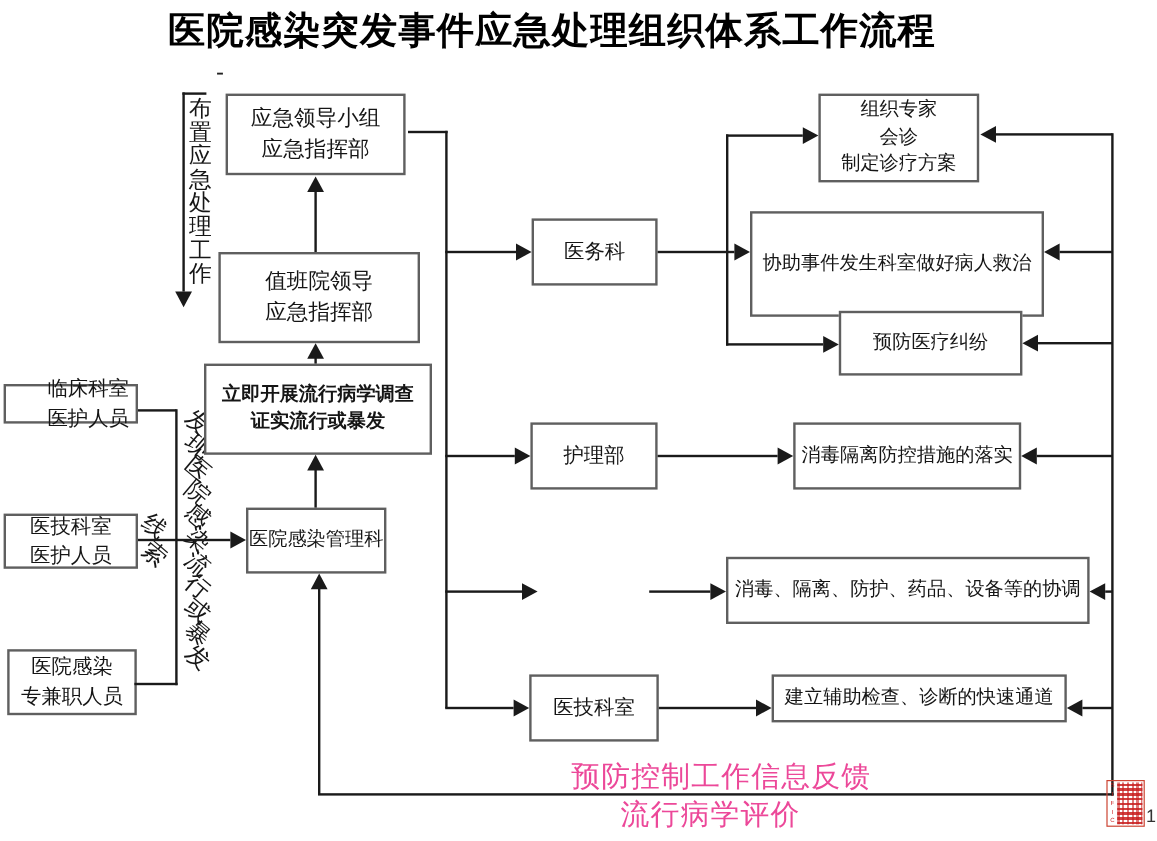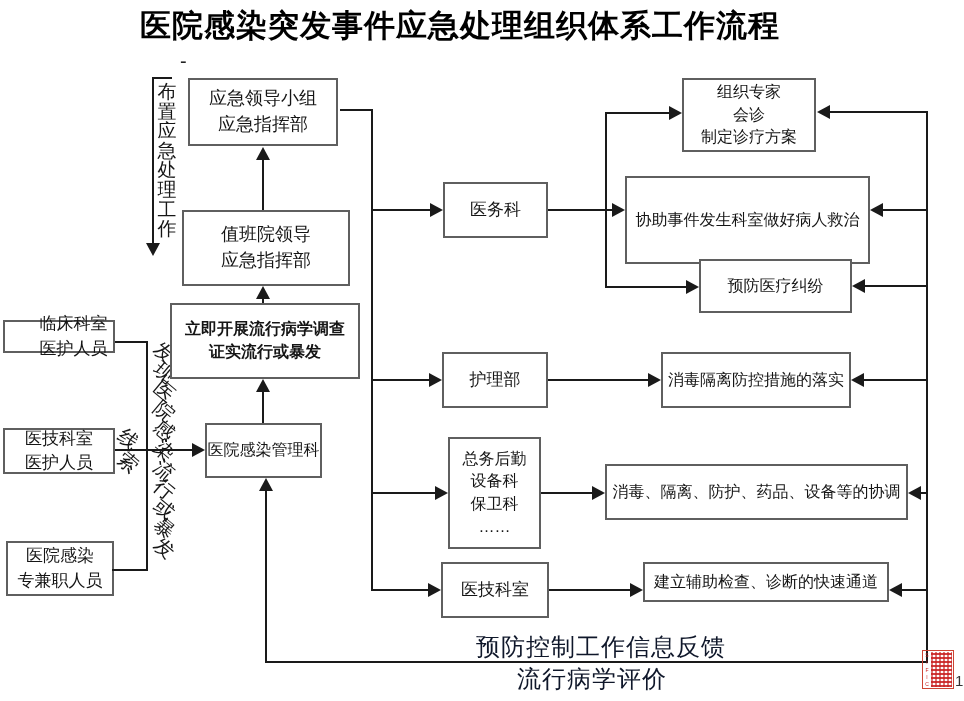--- a/index.html
+++ b/index.html
@@ -27,21 +27,21 @@
   .ar{position:absolute; width:0; height:0;}
   .aR{border:7px solid transparent; border-right:0; border-left:13px solid var(--ln);}
   .aL{border:7px solid transparent; border-left:0; border-right:13px solid var(--ln);}
   .aU{border:7px solid transparent; border-top:0; border-bottom:13px solid var(--ln);}
   .aD{border:7px solid transparent; border-bottom:0; border-top:13px solid var(--ln);}
   .vcol{position:absolute;}
   .vcol span{display:block; text-align:center; color:#161616;}
   .arrange span{width:26px; height:19.6px; font-size:19px; line-height:19.6px;}
   .discover span{width:32px; height:19.6px; font-size:20px; line-height:19.6px; transform:rotate(40deg);}
   .clue span{width:28px; height:23px; font-size:20px; line-height:23px; transform:rotate(40deg);}
-  .footer-line{position:absolute; font-size:24px; color:#0f172a; letter-spacing:1px; white-space:nowrap;}
+  .footer-line{position:absolute; font-size:24px; color:#ec4899; letter-spacing:1px; white-space:nowrap;}
   .stamp{
     position:absolute; left:922px; top:650px; width:32px; height:39px;
     border:1px solid #c43; box-sizing:border-box; display:flex; gap:1px; padding:1px;
   }
   .stamp .letters{display:flex; flex-direction:column; justify-content:space-between;}
   .stamp .letters span{display:block; font-size:5px; line-height:6px; color:#c22; width:6px; text-align:center;}
   .stamp .glyphs{
     flex:1;
     background:
       repeating-linear-gradient(0deg, rgba(200,30,30,.85) 0 2px, rgba(255,255,255,0) 2px 4px),
@@ -122,26 +122,20 @@
   </div>
 
   <div class="box" style="left:443px; top:182px; width:105px; height:56px;">
     <div>医务科</div>
   </div>
 
   <div class="box" style="left:442px; top:352px; width:106px; height:56px;">
     <div>护理部</div>
   </div>
 
-  <div class="box f16" style="left:448px; top:437px; width:93px; height:112px;">
-    <div>总务后勤</div>
-    <div>设备科</div>
-    <div>保卫科</div>
-    <div>……</div>
-  </div>
 
   <div class="box" style="left:441px; top:562px; width:108px; height:56px;">
     <div>医技科室</div>
   </div>
 
   <div class="box f16" style="left:682px; top:78px; width:134px; height:74px;">
     <div>组织专家</div>
     <div>会诊</div>
     <div>制定诊疗方案</div>
   </div>

